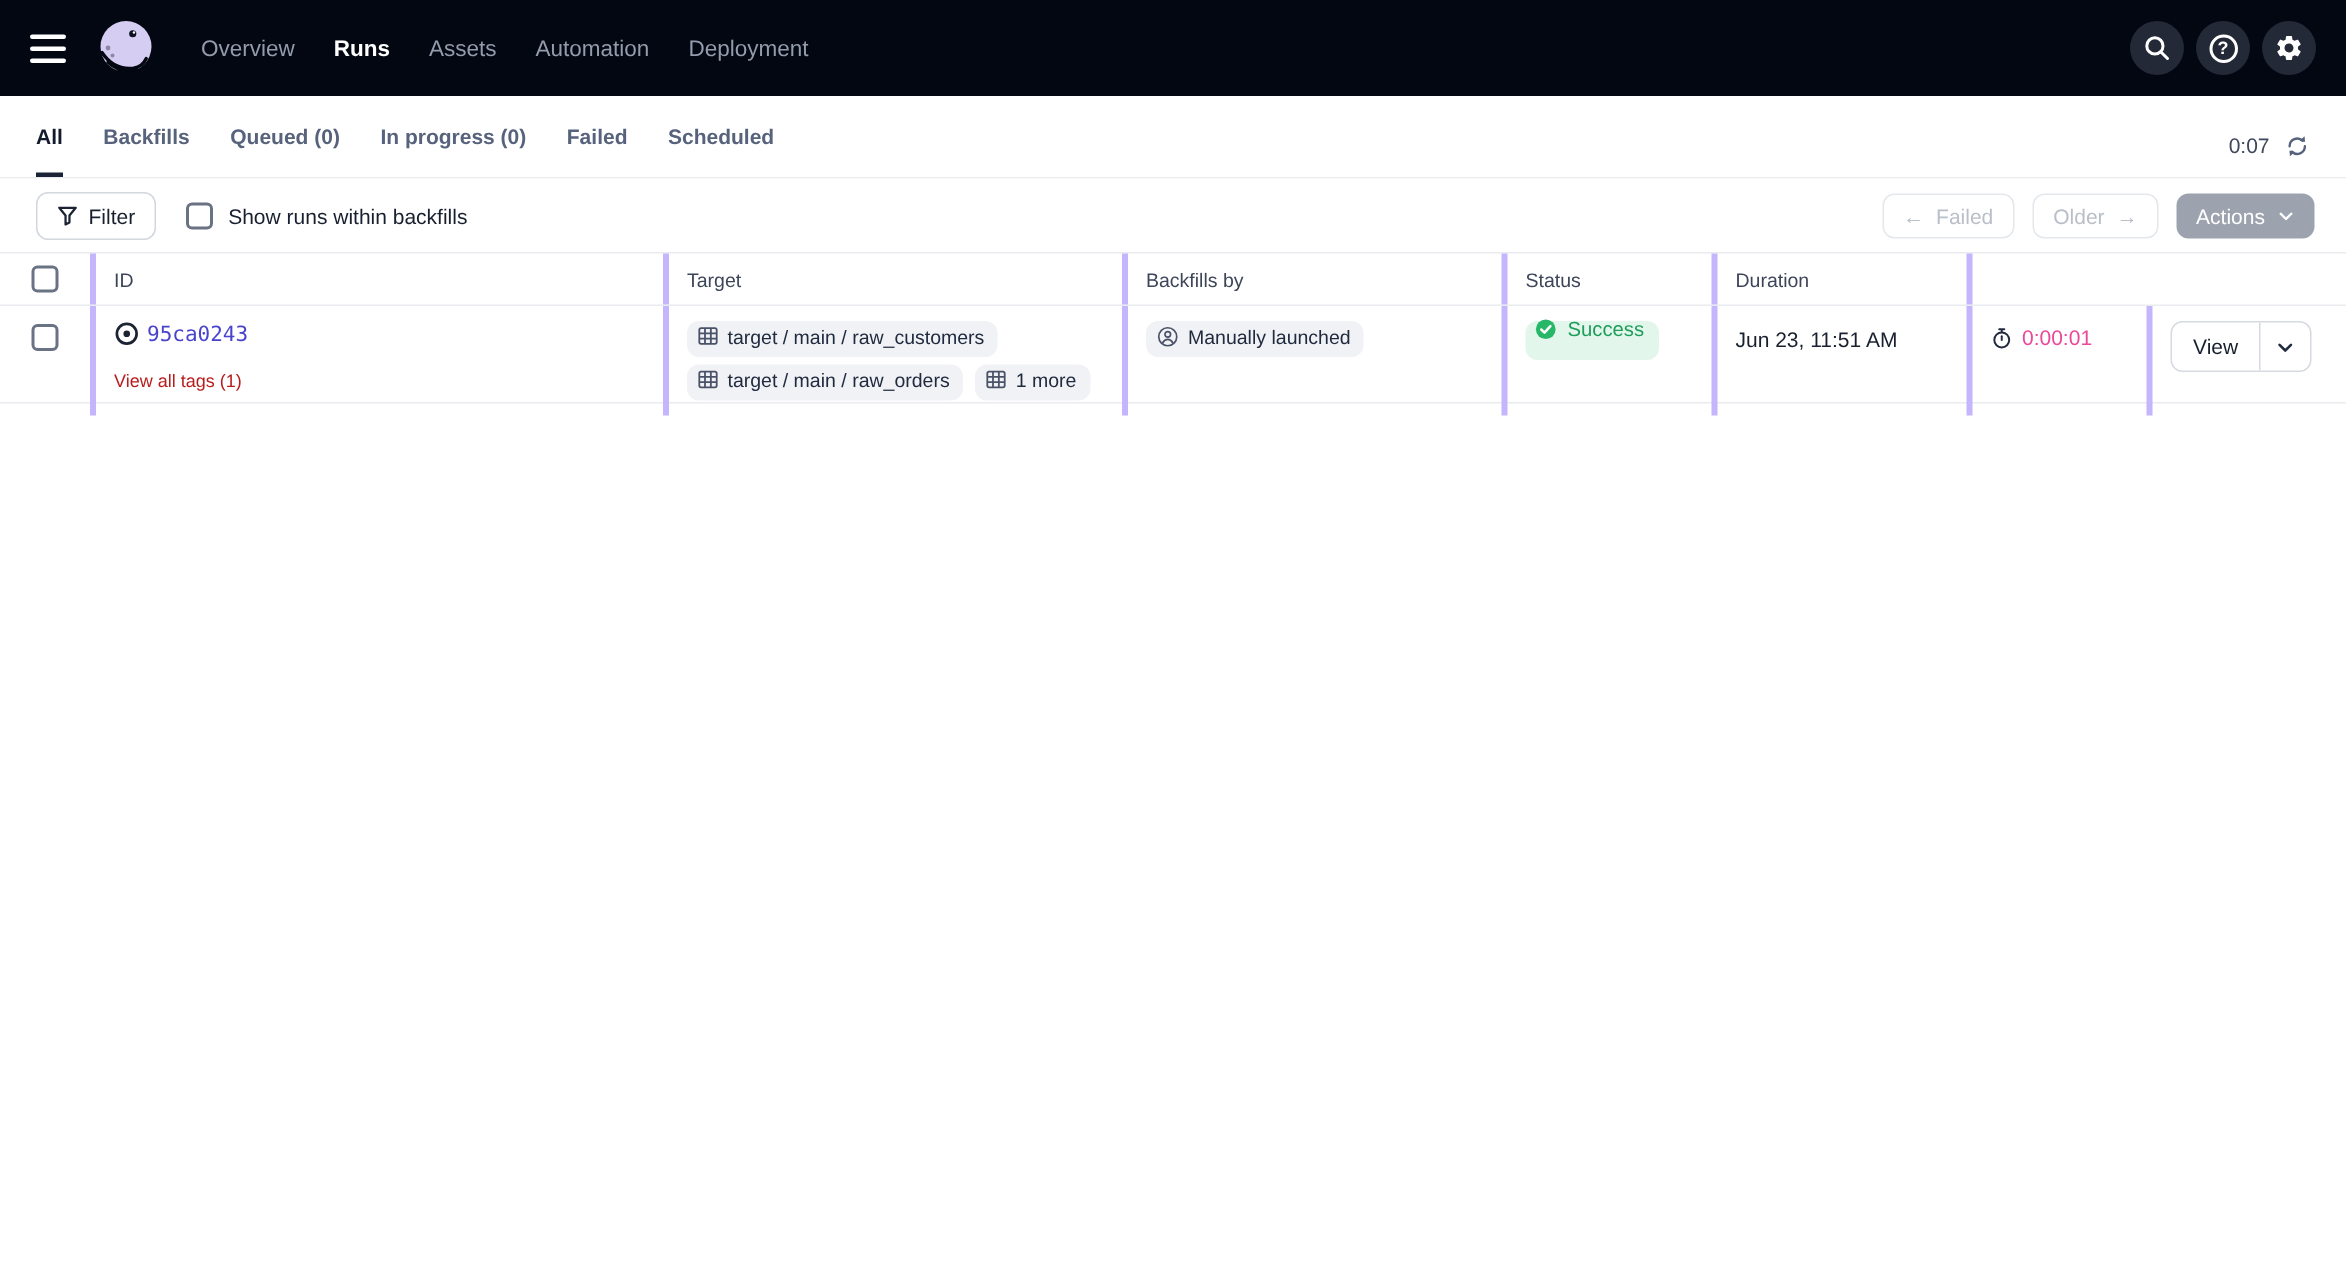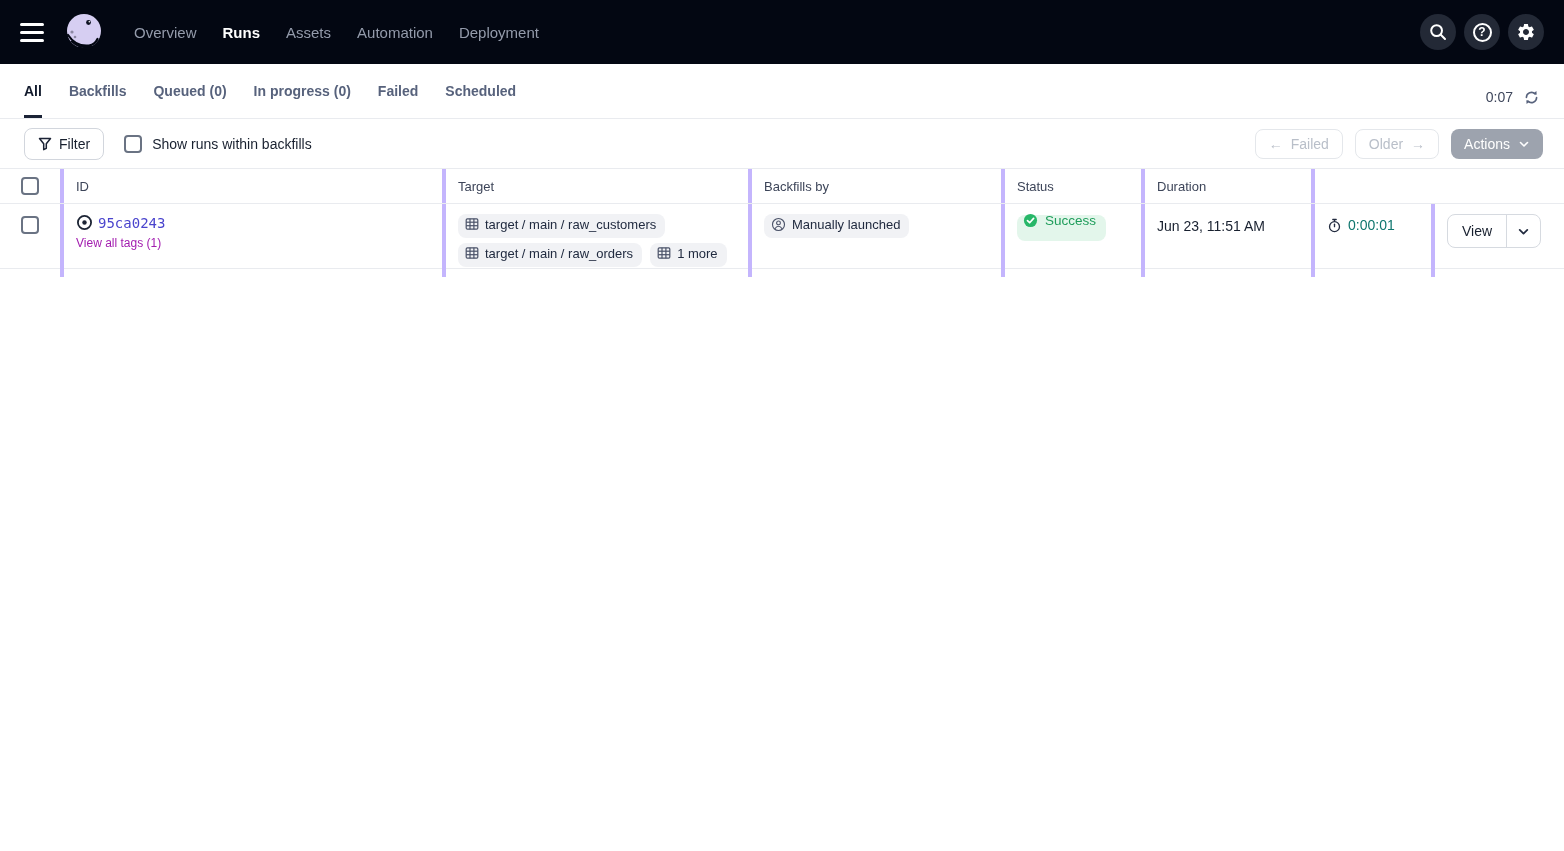--- a/index.html
+++ b/index.html
@@ -63,32 +63,32 @@
   .cell { border-left: 4px solid #c4b5fd; min-width: 0; }
   .cell:first-child { border-left: none; }
   .cell.center { justify-content: center; padding: 0; }
   .trow { height: 65px; border-bottom: 1px solid #e9ebef; }
   .trow .cell { padding: 10px 12px; display: block; }
   .trow .cell.cb { display: flex; justify-content: center; align-items: flex-start; padding: 12px 0 0; }
 
   .id-line { display: flex; align-items: center; gap: 5px; }
   .run-link { font-family: "DejaVu Sans Mono", "Liberation Mono", monospace; font-size: 14px;
     color: #4a44cd; text-decoration: none; cursor: pointer; }
-  .view-tags { font-size: 12px; color: #a21caf; margin-top: 5px; cursor: pointer; }
+  .view-tags { font-size: 12px; color: #b91c1c; margin-top: 16px; cursor: pointer; }
 
   .chip { display: inline-flex; align-items: center; gap: 6px; height: 24px; padding: 0 9px 4px 7px;
     background: #f1f2f5; border-radius: 8px; font-size: 13px; color: #212b40; white-space: nowrap; }
   .chip-rows { display: flex; flex-direction: column; gap: 5px; align-items: flex-start; }
   .chip-line { display: flex; gap: 8px; }
 
   .status-chip { display: inline-flex; align-items: center; gap: 7px; height: 26px; padding: 0 10px 15px 6px;
     background: #e3f6eb; border-radius: 8px; font-size: 13.5px; color: #1f9d5b; }
 
   .created-text { font-size: 14px; color: #18202f; padding-top: 4px; display: block; }
-  .duration-line { display: flex; align-items: center; gap: 6px; font-size: 14px; color: #0f766e; padding-top: 3px; }
+  .duration-line { display: flex; align-items: center; gap: 6px; font-size: 14px; color: #ec4899; padding-top: 3px; }
 
   .view-split { display: inline-flex; height: 34px; border: 1px solid #d6dae0; border-radius: 8px;
     overflow: hidden; background: #ffffff; }
   .view-main { padding: 0 14px; display: flex; align-items: center; font-size: 14px; font-weight: 500;
     color: #18202f; background: none; border: none; font-family: inherit; cursor: pointer; }
   .view-caret { width: 34px; display: flex; align-items: center; justify-content: center;
     background: none; border: none; border-left: 1px solid #d6dae0; cursor: pointer; }
 </style>
 </head>
 <body>

